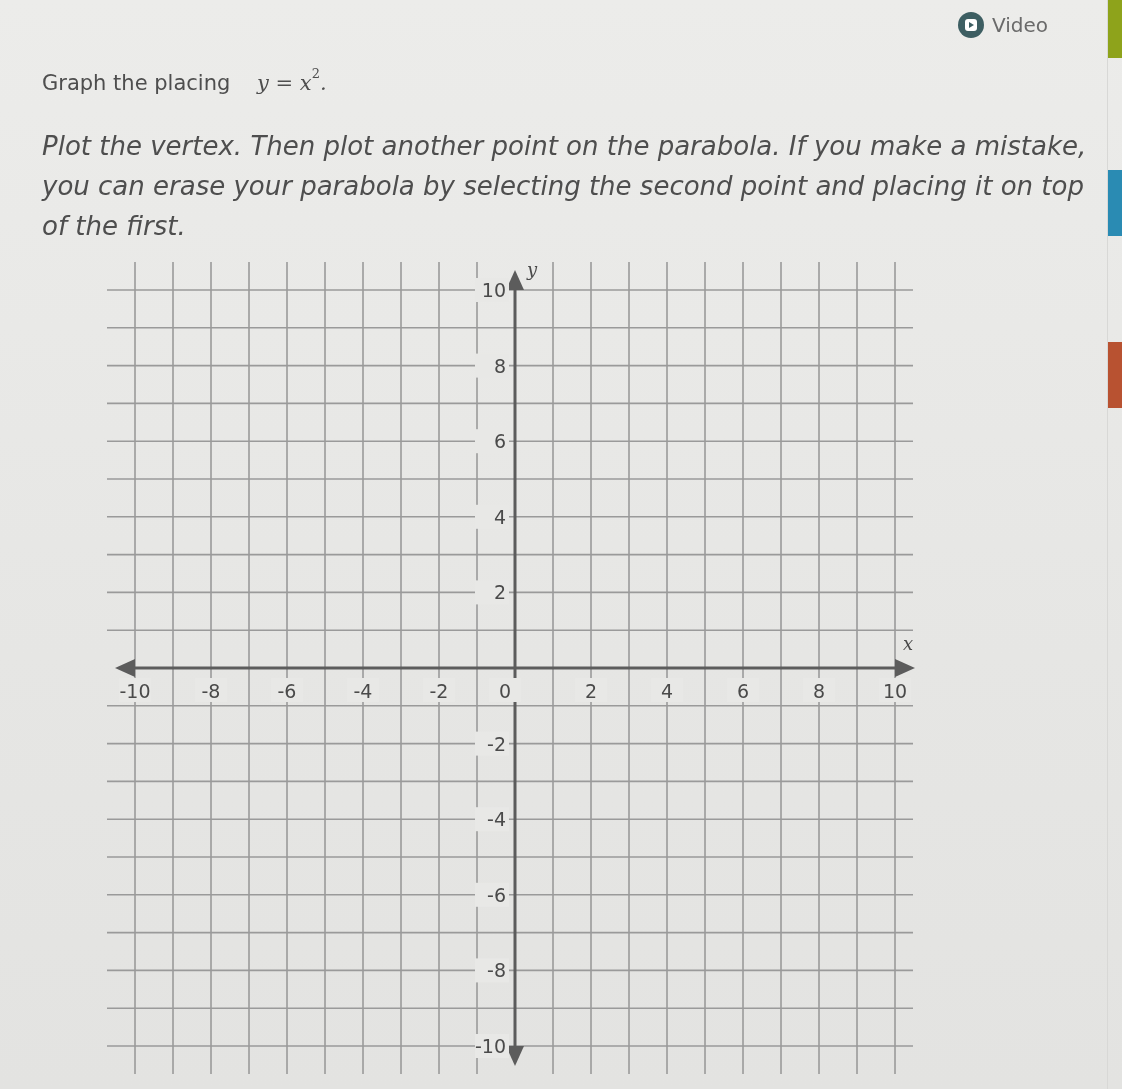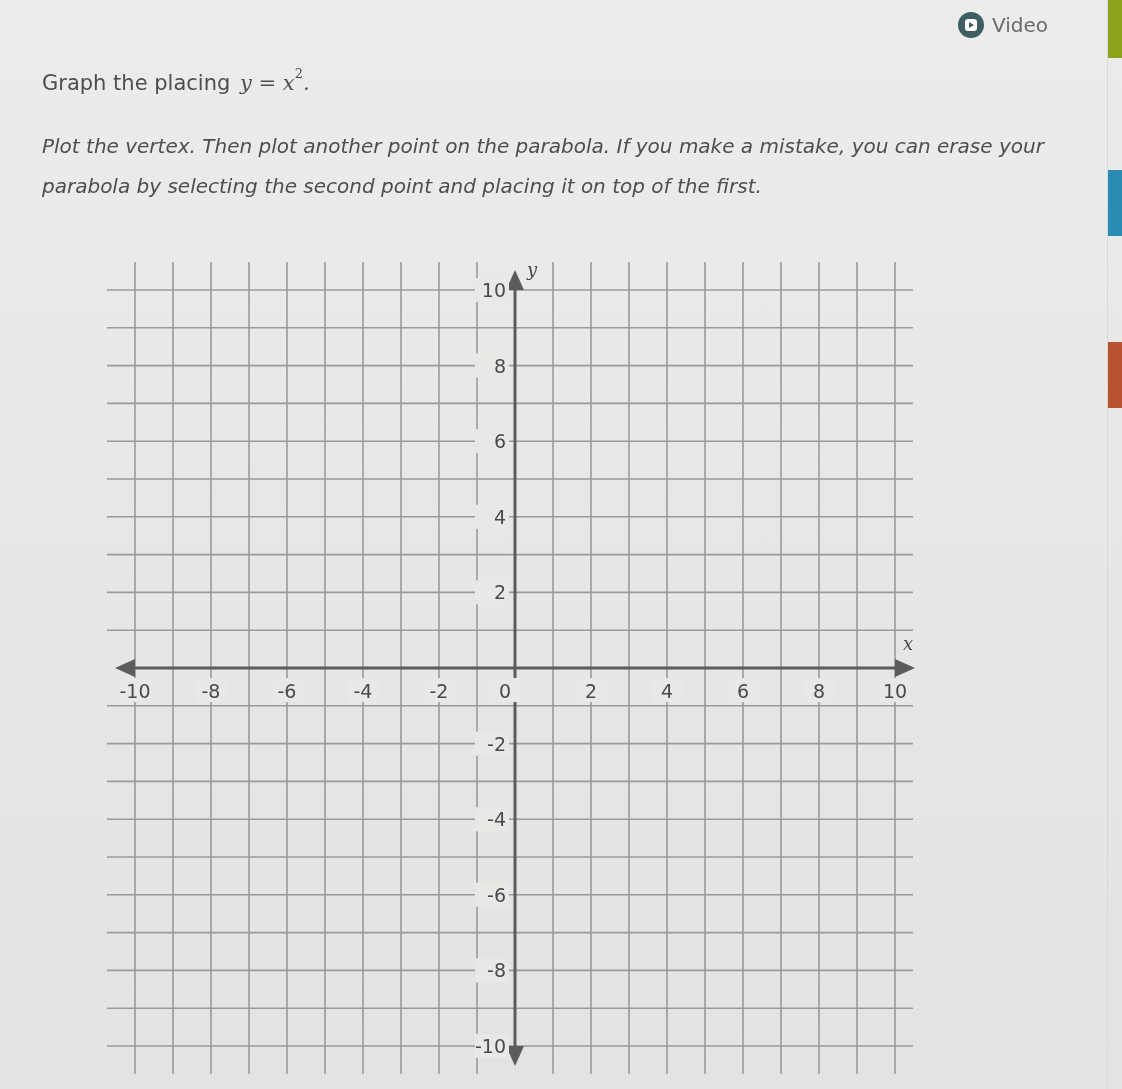--- a/index.html
+++ b/index.html
@@ -61,34 +61,34 @@
       position: absolute;
       left: 42px;
       top: 70px;
       font-size: 21px;
       color: #4e4e4e;
       white-space: nowrap;
     }
     .question-title .math {
       font-family: "DejaVu Serif", serif;
       font-style: italic;
-      margin-left: 3px;
+      margin-left: 20px;
     }
     .question-title sup {
       font-size: 13px;
       font-style: normal;
       position: relative;
       top: -4px;
     }
     .instructions {
       position: absolute;
       left: 42px;
       top: 126px;
       width: 1070px;
-      font-size: 20px;
+      font-size: 26px;
       font-style: italic;
       line-height: 40px;
       color: #4e4e4e;
     }
     .graph {
       position: absolute;
       left: 0;
       top: 0;
       width: 1122px;
       height: 1089px;

